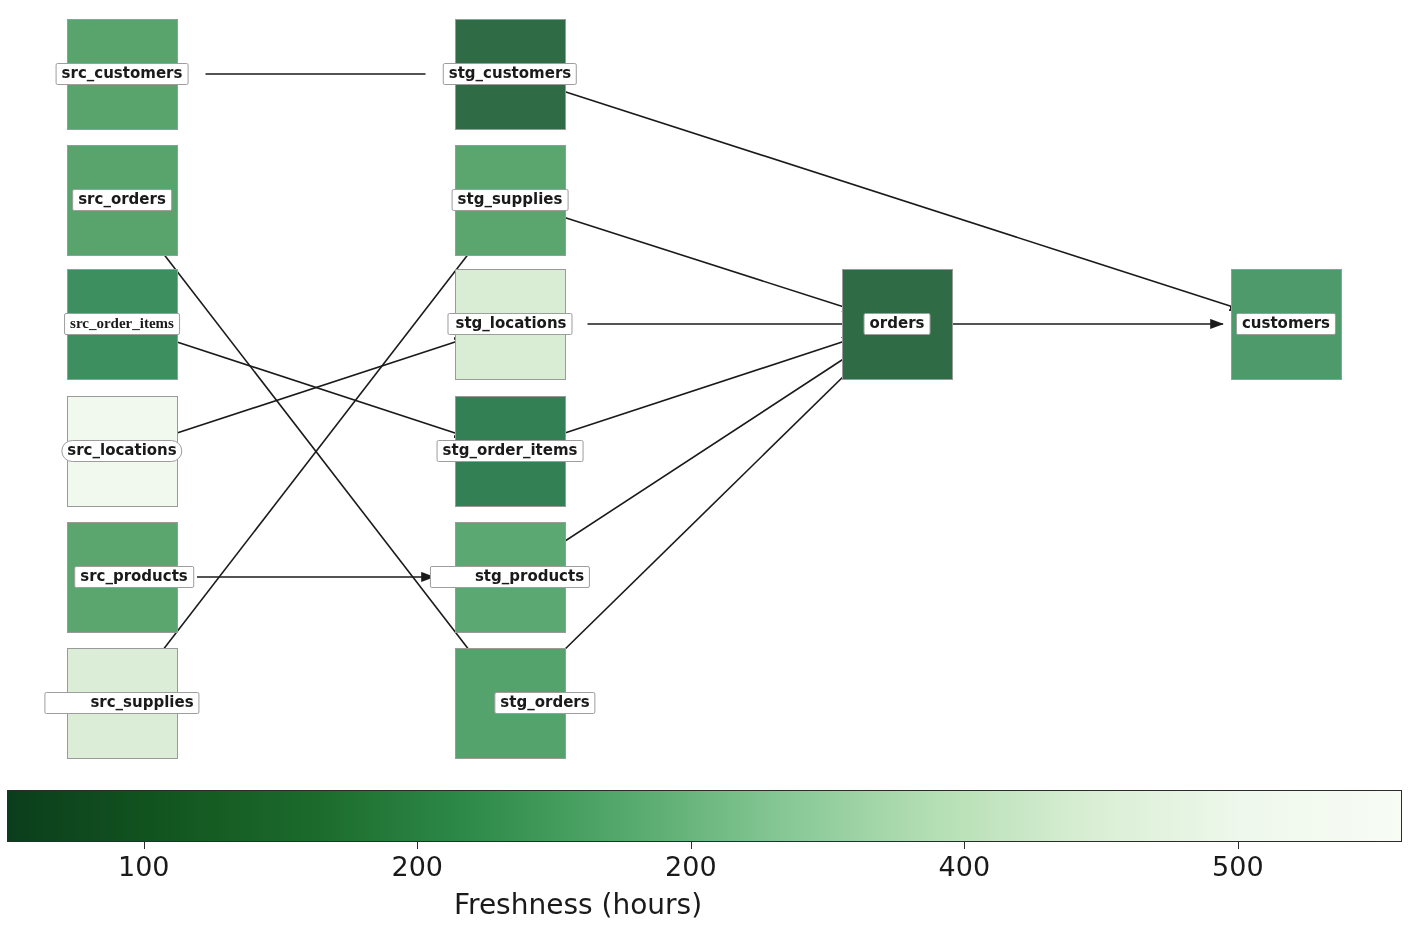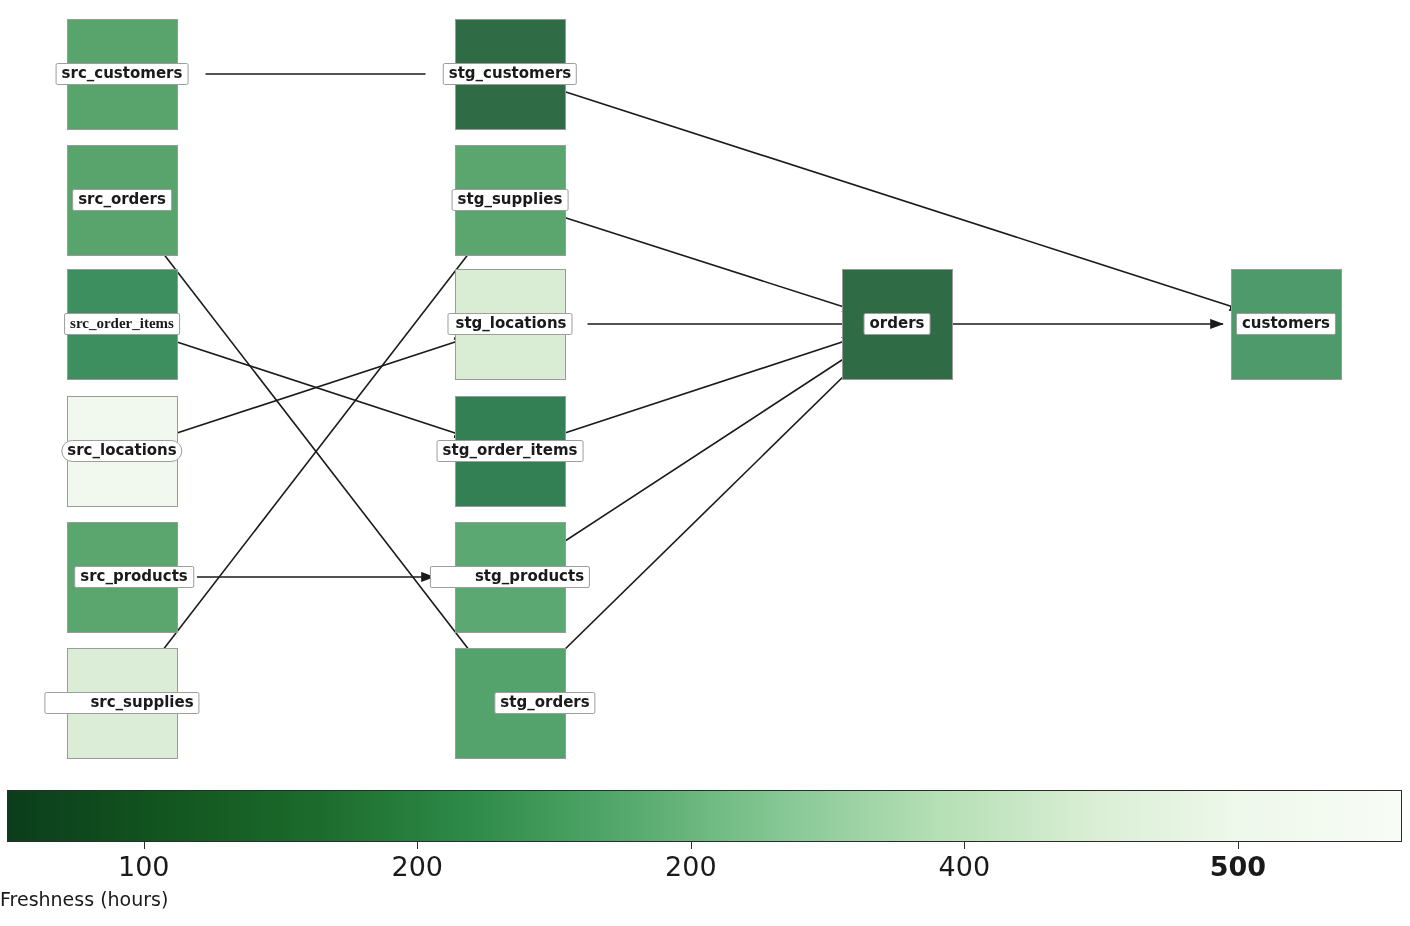--- a/index.html
+++ b/index.html
@@ -95,22 +95,23 @@
     font-family: "DejaVu Sans", sans-serif;
     font-size: 27px;
     color: #1a1a1a;
     white-space: nowrap;
   }
   #colorbar-title {
     position: absolute;
     top: 108px;
     left: 0;
     width: 1156px;
+    text-align: center;
     font-family: "DejaVu Sans", sans-serif;
-    font-size: 19px;
+    font-size: 28px;
     color: #1a1a1a;
   }
 </style>
 </head>
 <body>
 
 <div id="canvas">
 
   <div id="graph-area">
 
@@ -175,18 +176,18 @@
     <div id="colorbar-ticks">
         <div class="cb-tick" style="left: 143.765px;"></div>
         <div class="cb-tick-label" style="left: 143.765px;">100</div>
         <div class="cb-tick" style="left: 417.294px;"></div>
         <div class="cb-tick-label" style="left: 417.294px;">200</div>
         <div class="cb-tick" style="left: 690.824px;"></div>
         <div class="cb-tick-label" style="left: 690.824px;">200</div>
         <div class="cb-tick" style="left: 964.353px;"></div>
         <div class="cb-tick-label" style="left: 964.353px;">400</div>
         <div class="cb-tick" style="left: 1237.88px;"></div>
-        <div class="cb-tick-label" style="left: 1237.88px; font-weight: bold;">500</div>
+        <div class="cb-tick-label" style="left: 1237.88px;">500</div>
       </div>
     <div id="colorbar-title">Freshness (hours)</div>
   </div>
 
 </div>
 
 </body></html>

